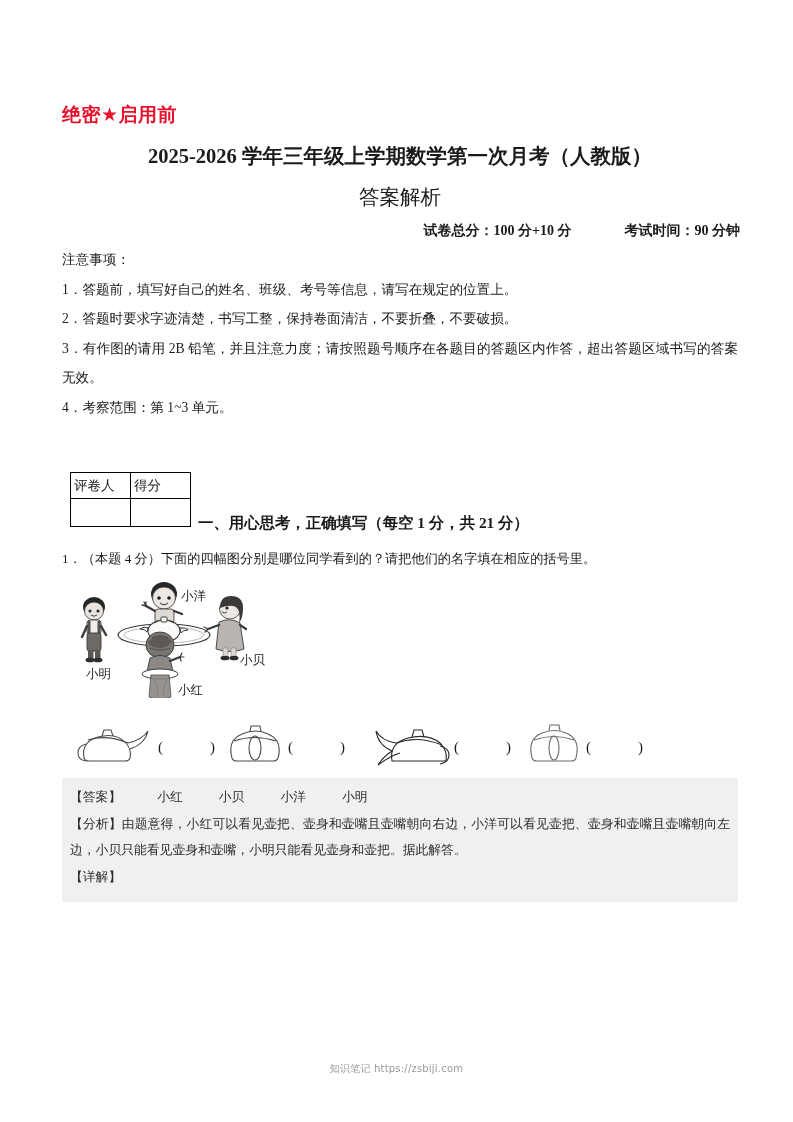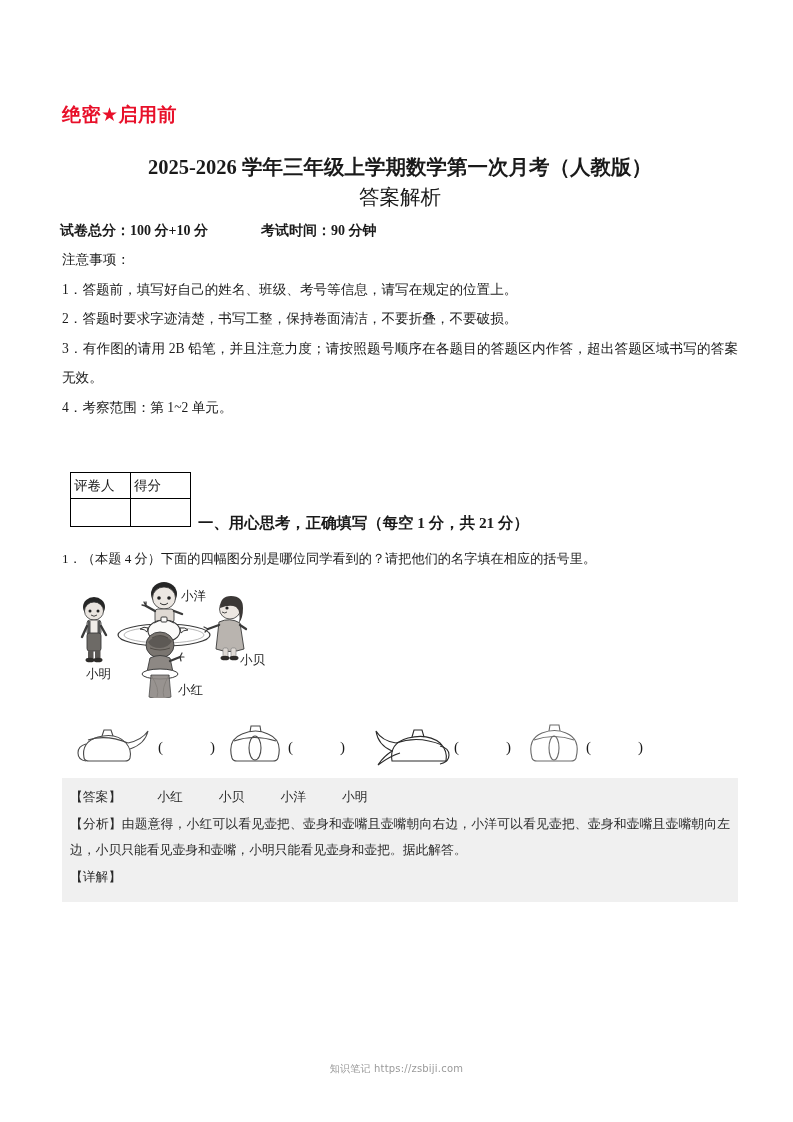--- a/index.html
+++ b/index.html
@@ -32,21 +32,21 @@
     color: #e8102a;
     letter-spacing: 0.5px;
     white-space: nowrap;
     font-family: "Liberation Sans", "DejaVu Sans", sans-serif;
   }
 
   
   .doc-title {
     position: absolute;
     left: 60px;
-    top: 152px;
+    top: 141px;
     width: 680px;
     text-align: center;
     font-size: 20.5px;
     font-weight: bold;
     letter-spacing: 0px;
     line-height: 30px;
     white-space: nowrap;
   }
   .doc-subtitle {
     position: absolute;
@@ -56,21 +56,21 @@
     text-align: center;
     font-size: 20.5px;
     font-weight: normal;
     line-height: 30px;
   }
   .exam-meta {
     position: absolute;
     left: 60px;
     top: 222px;
     width: 680px;
-    text-align: left;
+    text-align: right;
     font-size: 14px;
     font-weight: bold;
   }
   .exam-meta .meta-gap { display: inline-block; width: 46px; }
 
   
   .notice {
     position: absolute;
     left: 62px;
     top: 245px;
@@ -181,21 +181,21 @@
     <span>试卷总分：100 分+10 分</span>
     <span class="meta-gap"></span>
     <span>考试时间：90 分钟</span>
   </div>
 
   <div class="notice">
     <span class="notice-title">注意事项：</span>
     <span class="notice-item">1．答题前，填写好自己的姓名、班级、考号等信息，请写在规定的位置上。</span>
     <span class="notice-item">2．答题时要求字迹清楚，书写工整，保持卷面清洁，不要折叠，不要破损。</span>
     <span class="notice-item">3．有作图的请用 2B 铅笔，并且注意力度；请按照题号顺序在各题目的答题区内作答，超出答题区域书写的答案无效。</span>
-    <span class="notice-item">4．考察范围：第 1~2 单元。</span>
+    <span class="notice-item">4．考察范围：第 1~3 单元。</span>
   </div>
 
   <table class="score-table">
     <tbody>
         <tr>
       <td>评卷人</td>
       <td>得分</td>
     </tr>
     <tr>
       <td class="blank"></td>

